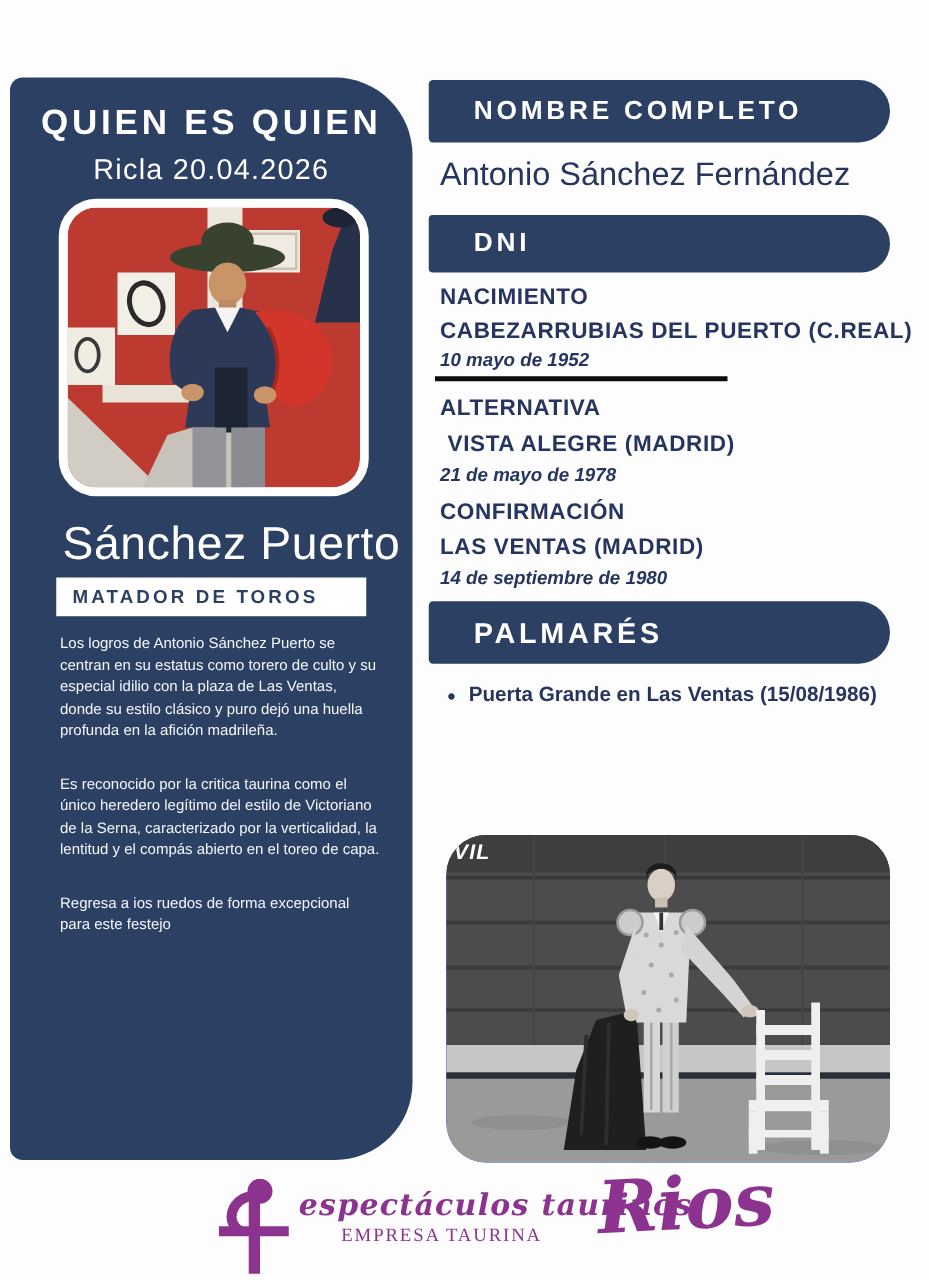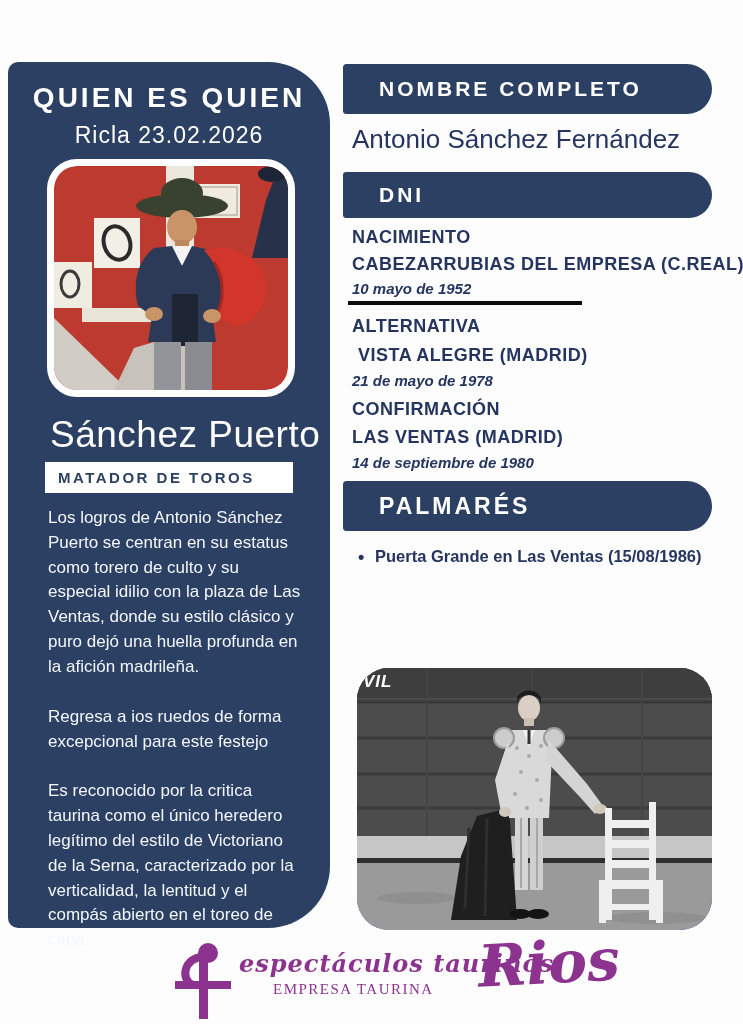--- a/index.html
+++ b/index.html
@@ -34,21 +34,21 @@
     position:absolute;left:42px;top:352px;font-size:37px;font-weight:400;
     color:#fff;letter-spacing:0.5px;white-space:nowrap;
   }
   .role-box{
     position:absolute;left:37px;top:400px;width:248px;height:31px;
     background:#fff;color:var(--navy);font-weight:700;font-size:15px;
     letter-spacing:2.5px;line-height:31px;padding-left:13px;box-sizing:border-box;
   }
   .bio{
     position:absolute;left:40px;top:444px;width:256px;
-    font-size:17px;line-height:1.46;color:#f3f6fa;font-weight:400;
+    font-size:12px;line-height:1.46;color:#f3f6fa;font-weight:400;
   }
   .bio p{margin:0 0 25px 0;}
   
   .hbar{
     position:absolute;left:343px;width:369px;background:var(--navy);color:#fff;
     font-weight:700;border-radius:4px 28px 28px 4px;display:flex;align-items:center;
     box-sizing:border-box;padding-left:36px;letter-spacing:3px;
   }
   .bar-nombre{top:64px;height:50px;font-size:21px;}
   .bar-dni{top:172px;height:46px;font-size:21px;}
@@ -99,21 +99,21 @@
     transform:rotate(-3deg);
   }
 </style>
 </head>
 <body>
 
 <div class="canvas">
 
   <aside class="sidebar">
     <div class="q-title">QUIEN ES QUIEN</div>
-    <div class="q-date">Ricla 23.02.2026</div>
+    <div class="q-date">Ricla 20.04.2026</div>
 
     <div class="photo-frame">
       <svg viewBox="0 0 234 224" preserveAspectRatio="none">
         <rect x="0" y="0" width="234" height="224" fill="#bd3a31"></rect>
         <rect x="112" y="0" width="28" height="92" fill="#ece7dc"></rect>
         <rect x="128" y="18" width="58" height="34" fill="#f0ebe0"></rect>
         <rect x="131" y="21" width="52" height="28" fill="none" stroke="#c9c2b2" stroke-width="2"></rect>
         <rect x="40" y="52" width="46" height="50" fill="#f2efe6"></rect>
         <ellipse cx="63" cy="77" rx="13" ry="17" fill="none" stroke="#2a2a2a" stroke-width="4" transform="rotate(-18 63 77)"></ellipse>
         <rect x="0" y="96" width="38" height="46" fill="#efece2"></rect>
@@ -139,33 +139,33 @@
         <rect x="100" y="176" width="27" height="48" fill="#93939a"></rect>
         <rect x="131" y="176" width="27" height="48" fill="#8b8b92"></rect>
       </svg>
     </div>
 
     <div class="s-name">Sánchez Puerto</div>
     <div class="role-box">MATADOR DE TOROS</div>
 
     <div class="bio">
       <p>Los logros de Antonio Sánchez Puerto se centran en su estatus como torero de culto y su especial idilio con la plaza de Las Ventas, donde su estilo clásico y puro dejó una huella profunda en la afición madrileña.</p>
+      <p>Es reconocido por la critica taurina como el único heredero legítimo del estilo de Victoriano de la Serna, caracterizado por la verticalidad, la lentitud y el compás abierto en el toreo de capa.</p>
       <p>Regresa a ios ruedos de forma excepcional para este festejo</p>
-      <p>Es reconocido por la critica taurina como el único heredero legítimo del estilo de Victoriano de la Serna, caracterizado por la verticalidad, la lentitud y el compás abierto en el toreo de capa.</p>
     </div>
   </aside>
 
   <main>
     <div class="hbar bar-nombre">NOMBRE COMPLETO</div>
     <div class="full-name">Antonio Sánchez Fernández</div>
 
     <div class="hbar bar-dni">DNI</div>
 
     <div class="entry-label lbl1">NACIMIENTO</div>
-    <div class="entry-place plc1">CABEZARRUBIAS DEL EMPRESA (C.REAL)</div>
+    <div class="entry-place plc1">CABEZARRUBIAS DEL PUERTO (C.REAL)</div>
     <div class="entry-date dt1">10 mayo de 1952</div>
 
     <div class="divider"></div>
 
     <div class="entry-label lbl2">ALTERNATIVA</div>
     <div class="entry-place plc2">VISTA ALEGRE (MADRID)</div>
     <div class="entry-date dt2">21 de mayo de 1978</div>
 
     <div class="entry-label lbl3">CONFIRMACIÓN</div>
     <div class="entry-place plc3">LAS VENTAS (MADRID)</div>

